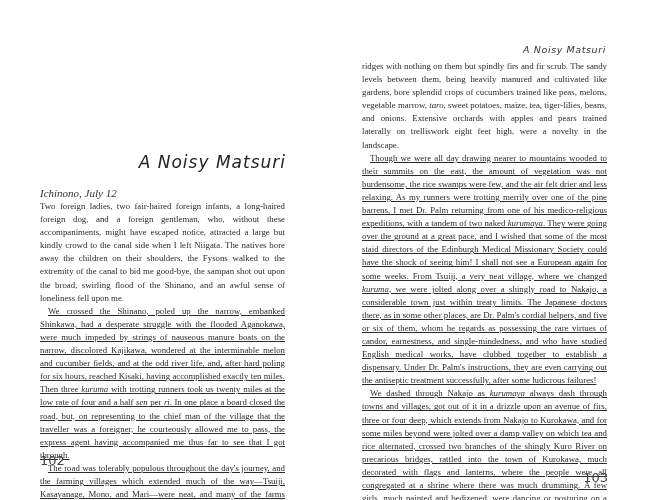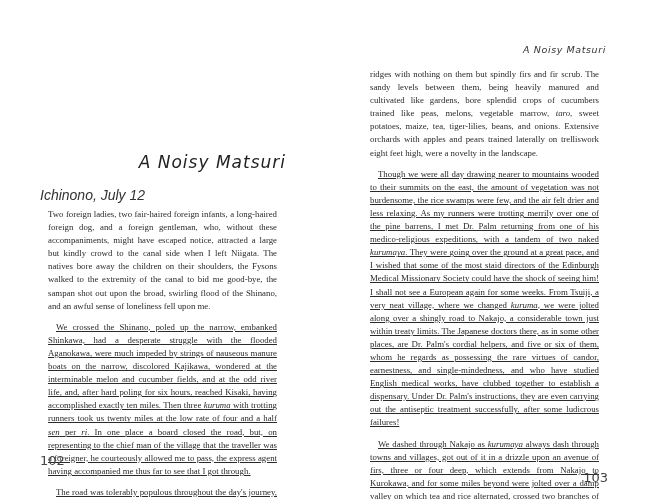--- a/index.html
+++ b/index.html
@@ -13,26 +13,26 @@
   .running-head {
     position: absolute; right: 50px; top: 44px;
     font-family: "DejaVu Sans", sans-serif; font-style: italic; font-size: 9.5px; letter-spacing: 0.6px; color: #333;
   }
   .chapter-title {
     position: absolute; right: 42px; top: 152px;
     font-family: "DejaVu Sans", sans-serif; font-style: italic; font-size: 17px; letter-spacing: 1px; color: #222;
   }
   .dateline {
     position: absolute; left: 40px; top: 187px;
-    font-family: Liberation Sans, sans-serif; font-style: italic; font-size: 14px; color: #333;
+    font-family: Liberation Serif, serif; font-style: italic; font-size: 11px; color: #333;
   }
   .body-text { position: absolute; width: 245px; font-size: 8.8px; line-height: 13.1px; text-align: justify; }
   .left .body-text { left: 40px; top: 200px; }
   .right .body-text { left: 34px; top: 60px; }
-  .body-text p { margin: 8px; text-indent: 0; }
+  .body-text p { margin: 0; text-indent: 0; }
   .body-text p.indent { text-indent: 8px; text-decoration: underline; }
   .folio { position: absolute; top: 453px; font-family: "DejaVu Sans", sans-serif; font-size: 13px; color: #444; }
   .left .folio { left: 40px; }
   .right .folio { right: 48px; margin-top: 17px; }
   em { font-style: italic; }
 </style>
 </head>
 <body>
 
 <div class="page left">

